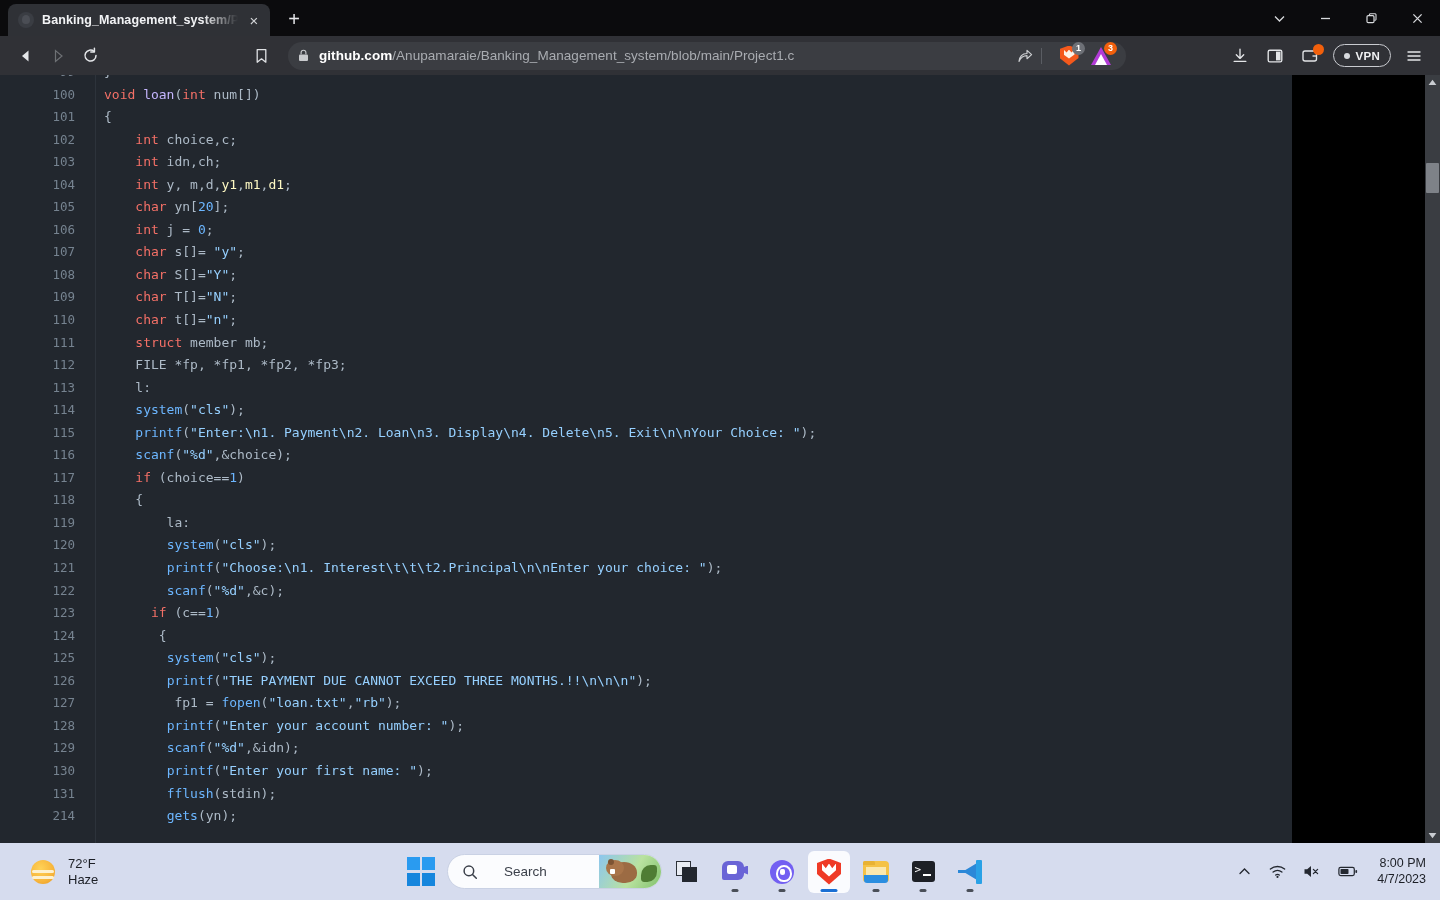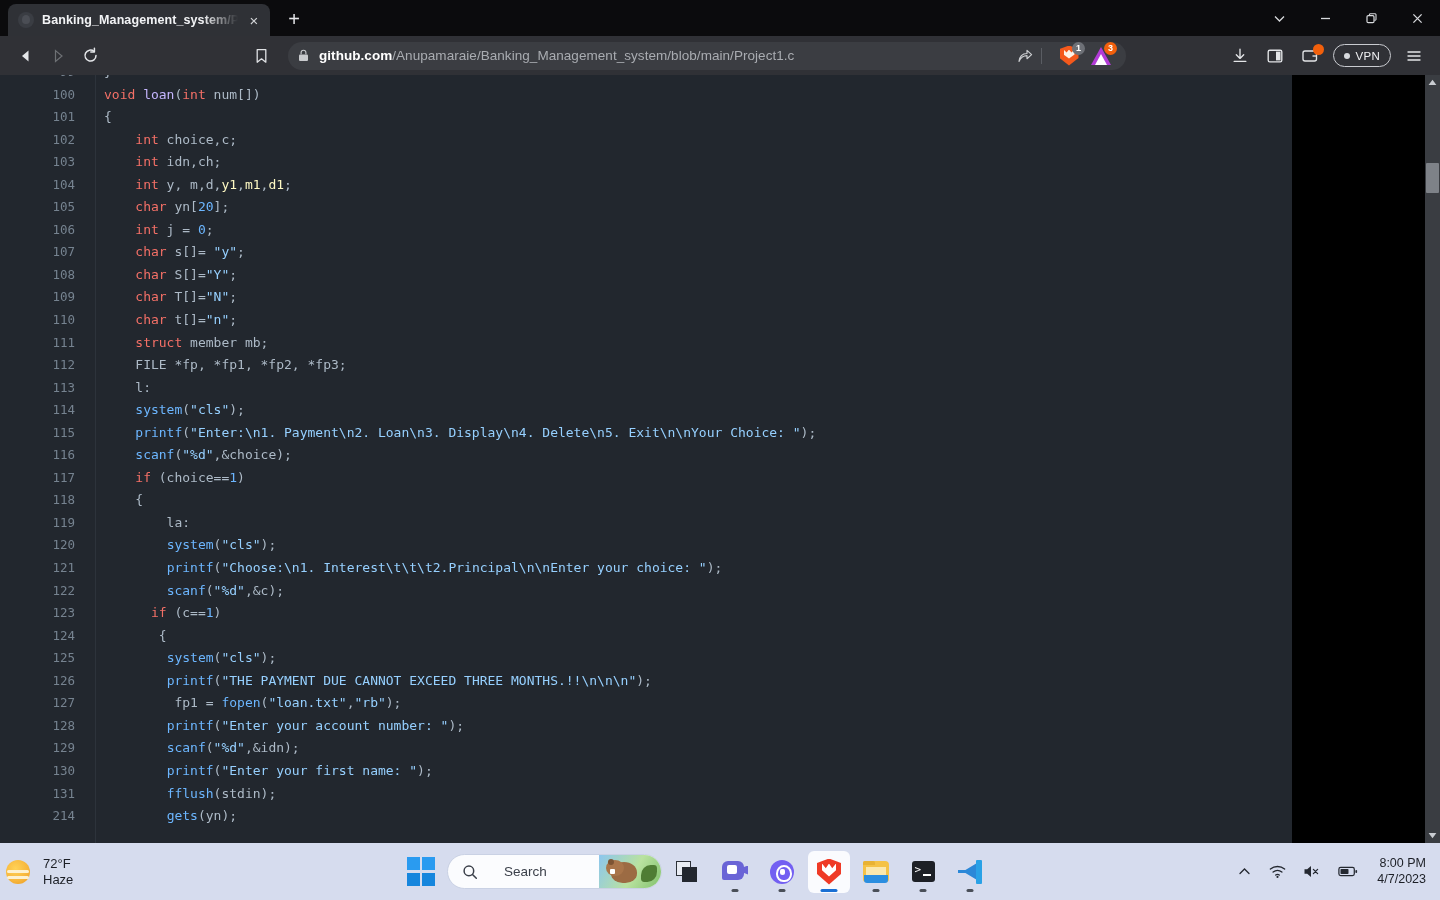--- a/index.html
+++ b/index.html
@@ -106,21 +106,21 @@
     border-left: 6px solid transparent; border-right: 6px solid transparent;
     border-bottom: 11px solid #ffffff;
   }
 
   .rightbtns { display: flex; align-items: center; gap: 3px; margin-left: auto; }
   .rbtn { position: relative; width: 32px; height: 30px; display: flex; align-items: center; justify-content: center; color: #e3e5e8; }
   .dot { position: absolute; top: 3px; right: 2px; width: 11px; height: 11px; border-radius: 50%; background: #f2600c; }
   .vpnpill {
     display: flex; align-items: center; gap: 5px; height: 23px; padding: 0 10px;
     border: 1.4px solid #c9cbd0; border-radius: 12px; color: #f0f1f3;
-    font-size: 11.5px; font-weight: 400; letter-spacing: .3px; margin: 0 4px;
+    font-size: 11.5px; font-weight: 700; letter-spacing: .3px; margin: 0 4px;
   }
   .vpnpill .pdot { width: 6px; height: 6px; border-radius: 50%; background: #d8dade; }
 
   
   .page {
     position: absolute; top: 75px; left: 0; width: 1292px; height: 768px;
     background: #22272e; overflow: hidden;
   }
   .codewrap { position: absolute; inset: 0 15px 0 0; }
   .gutterline { position: absolute; top: 0; bottom: 0; left: 95px; width: 1px; background: #2d333b; }
@@ -156,21 +156,21 @@
   .vs-thumb {
     position: absolute; left: 1px; width: 13px; top: 88px; height: 30px;
     background: #7e8288; border-radius: 1px;
   }
 
   
   .taskbar {
     position: absolute; bottom: 0; left: 0; width: 1440px; height: 57px;
     background: #d6dcee; display: flex; align-items: center;
   }
-  .weather { display: flex; align-items: center; gap: 11px; padding-left: 4px; width: 300px; }
+  .weather { display: flex; align-items: center; gap: 11px; padding-left: 29px; width: 300px; }
   .wicon { width: 28px; height: 28px; position: relative; }
   .wicon .sun {
     position: absolute; left: 2px; top: 2px; width: 24px; height: 24px;
     border-radius: 50%; background: radial-gradient(circle at 40% 35%, #ffd257 0%, #f7b53b 60%, #e8961f 100%);
   }
   .wicon .haze1, .wicon .haze2 {
     position: absolute; height: 3px; border-radius: 2px; background: #fdf1cf; left: 3px;
   }
   .wicon .haze1 { top: 12px; width: 22px; }
   .wicon .haze2 { top: 18px; width: 22px; }

